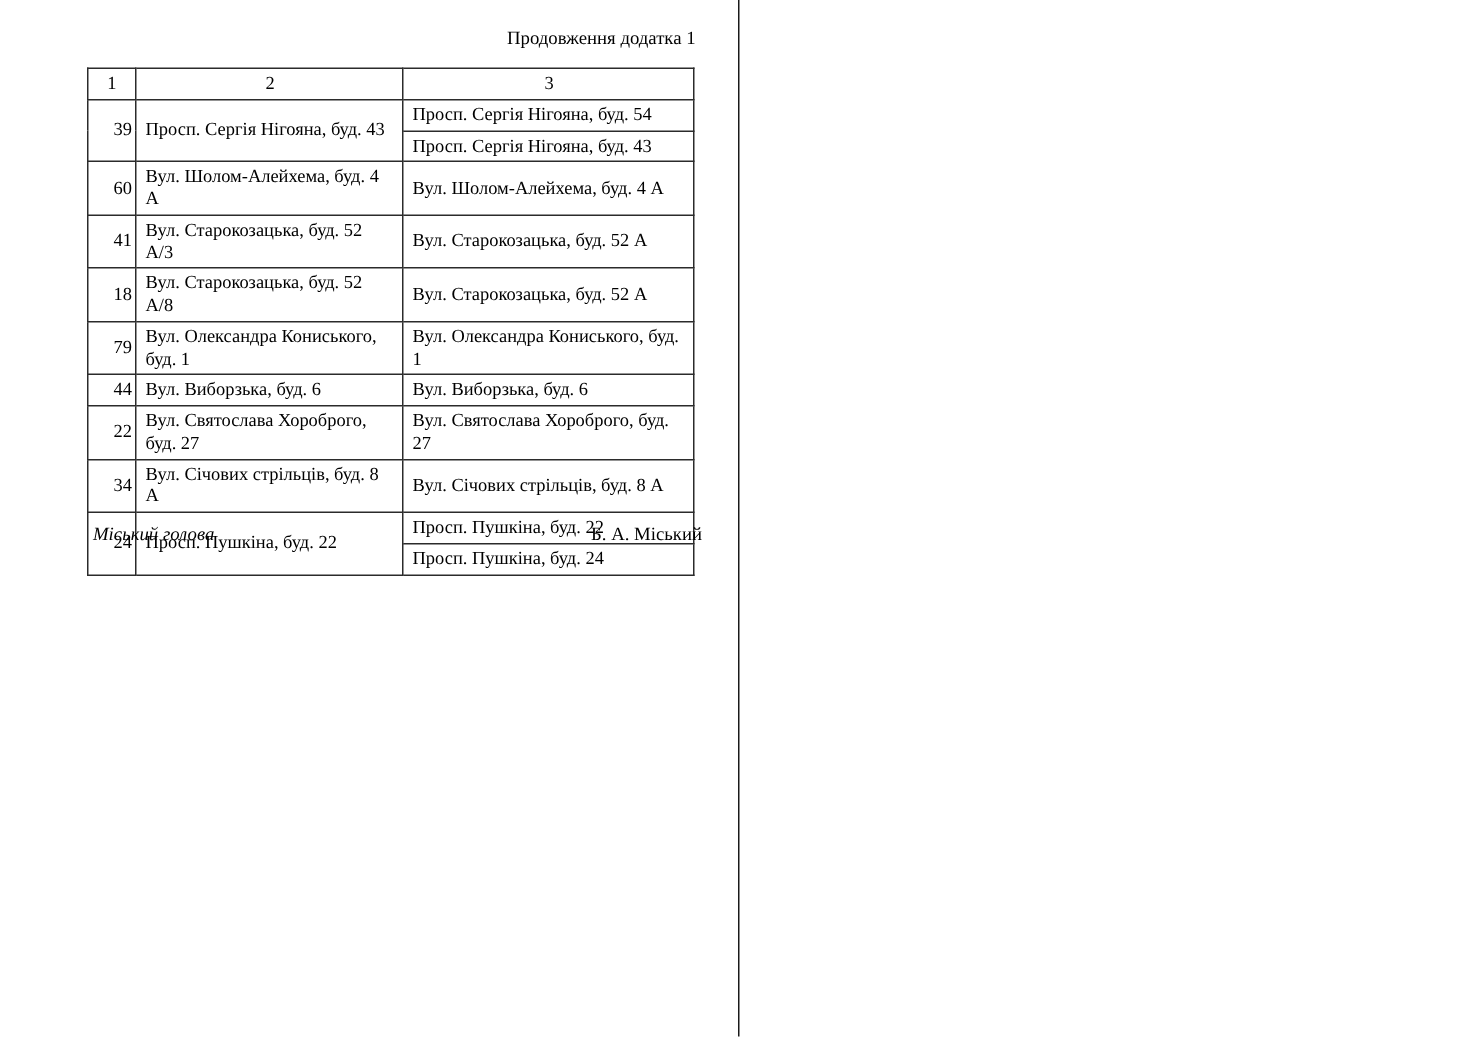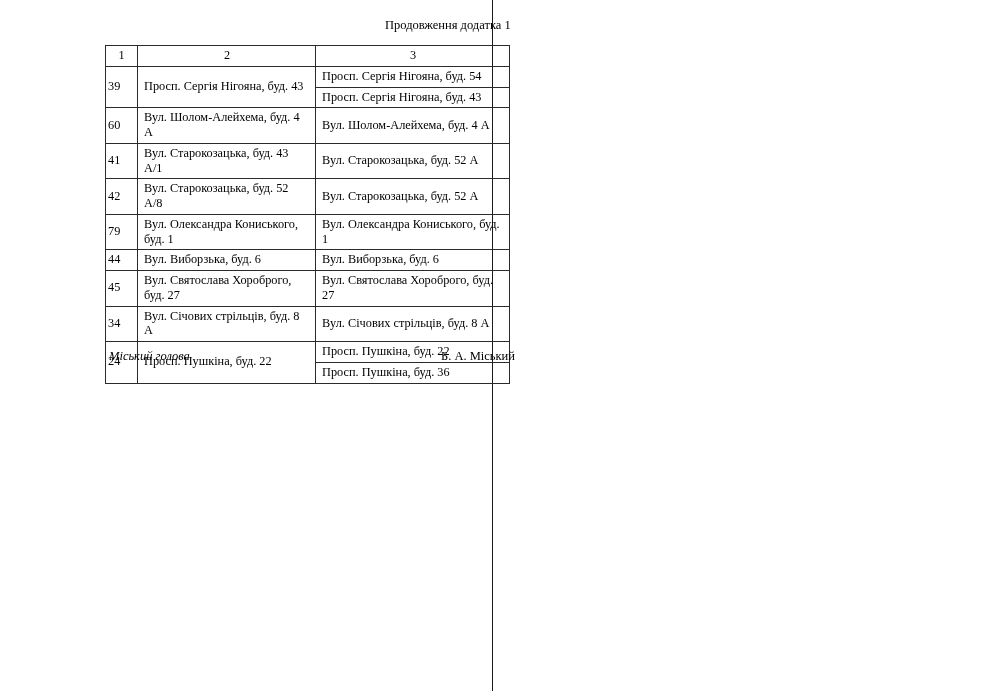--- a/index.html
+++ b/index.html
@@ -23,21 +23,20 @@
     top: 0;
     width: 1px;
     height: 691px;
     background: #1a1a1a;
   }
 
   .page {
     position: absolute;
     top: 0;
     height: 490px;
-    margin-left: 47px;
   }
   .page-left  { left: 0;     width: 492px; }
   .page-right { left: 493px; width: 496px; }
 
   
   .caption-right {
     position: absolute;
     font-size: 12.5px;
     line-height: 1.25;
     white-space: nowrap;
@@ -55,21 +54,21 @@
     table-layout: fixed;
     font-size: 12.3px;
     line-height: 1.2;
   }
   table.doc-table td {
     border: 1px solid #2b2b2b;
     padding: 2px 5px 3px 6px;
     vertical-align: middle;
   }
   table.doc-table td.num {
-    text-align: left;
+    text-align: right;
     padding-left: 2px;
     padding-right: 2px;
   }
   table.doc-table td.hdr {
     text-align: center;
   }
 
   #left-table {
     left: 58px;
     top: 45px;
@@ -119,56 +118,56 @@
         <td>Просп. Сергія Нігояна, буд. 43</td>
       </tr>
 
       <tr>
         <td class="num">60</td>
         <td>Вул. Шолом-Алейхема, буд. 4 А</td>
         <td>Вул. Шолом-Алейхема, буд. 4 А</td>
       </tr>
       <tr>
         <td class="num">41</td>
-        <td>Вул. Старокозацька, буд. 43 А/1</td>
+        <td>Вул. Старокозацька, буд. 52 А/3</td>
         <td>Вул. Старокозацька, буд. 52 А</td>
       </tr>
       <tr>
-        <td class="num">42</td>
+        <td class="num">18</td>
         <td>Вул. Старокозацька, буд. 52 А/8</td>
         <td>Вул. Старокозацька, буд. 52 А</td>
       </tr>
       <tr>
         <td class="num">79</td>
         <td>Вул. Олександра Кониського, буд. 1</td>
         <td>Вул. Олександра Кониського, буд. 1</td>
       </tr>
       <tr>
         <td class="num">44</td>
         <td>Вул. Виборзька, буд. 6</td>
         <td>Вул. Виборзька, буд. 6</td>
       </tr>
       <tr>
-        <td class="num">45</td>
+        <td class="num">22</td>
         <td>Вул. Святослава Хороброго, буд. 27</td>
         <td>Вул. Святослава Хороброго, буд. 27</td>
       </tr>
       <tr>
         <td class="num">34</td>
         <td>Вул. Січових стрільців, буд. 8 А</td>
         <td>Вул. Січових стрільців, буд. 8 А</td>
       </tr>
 
       <tr>
         <td class="num" rowspan="2">24</td>
         <td rowspan="2">Просп. Пушкіна, буд. 22</td>
         <td>Просп. Пушкіна, буд. 22</td>
       </tr>
       <tr>
-        <td>Просп. Пушкіна, буд. 36</td>
+        <td>Просп. Пушкіна, буд. 24</td>
       </tr>
     </tbody>
   </table>
 
   <div class="sig" id="sig-title">Міський голова</div>
   <div class="sig" id="sig-name">Б. А. Міський</div>
 </div>
 
 <div class="page page-right">
 

